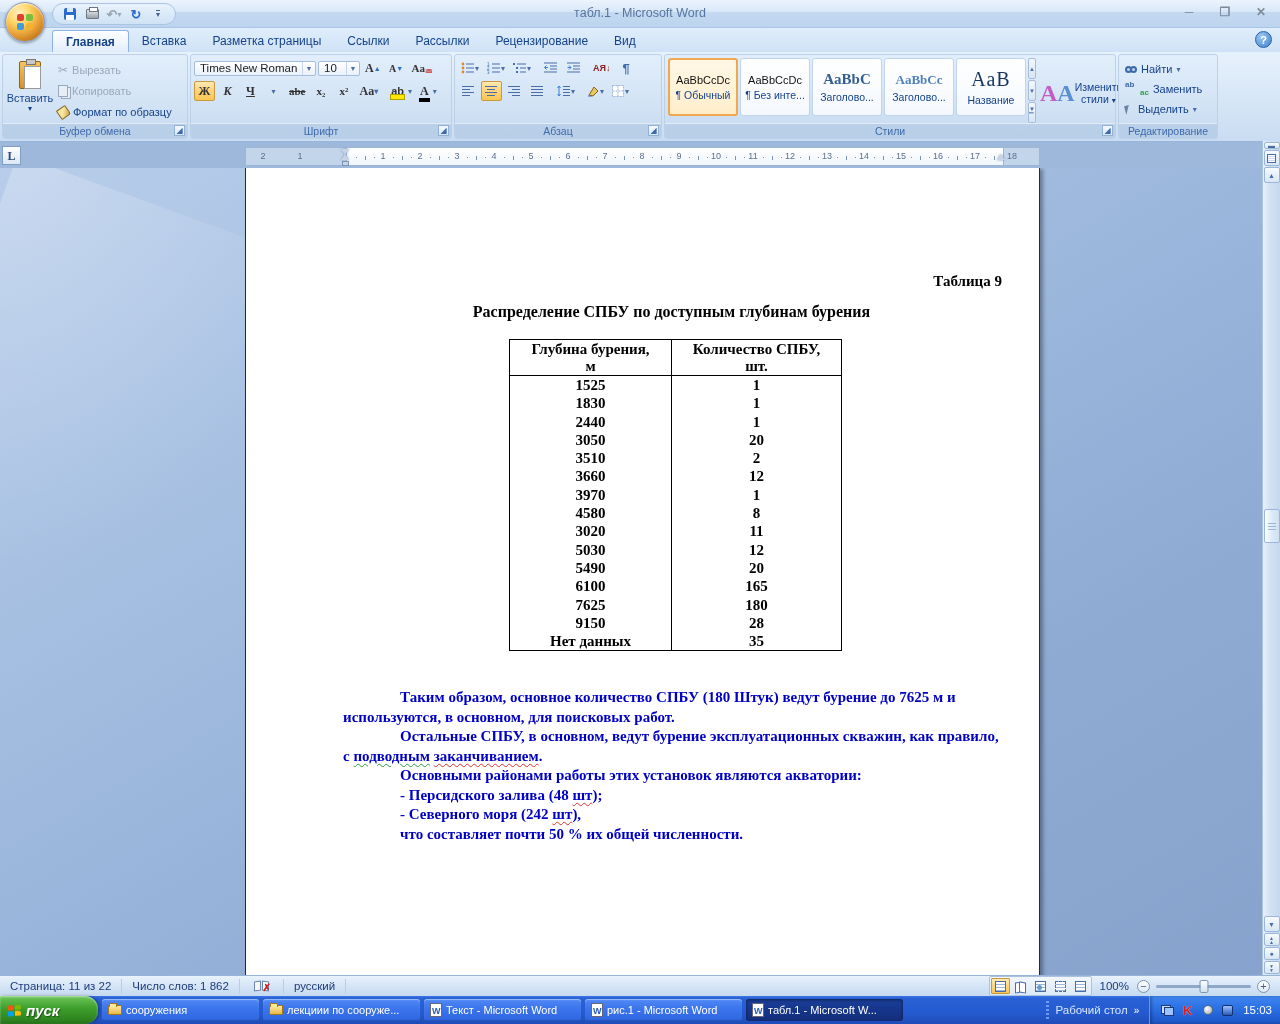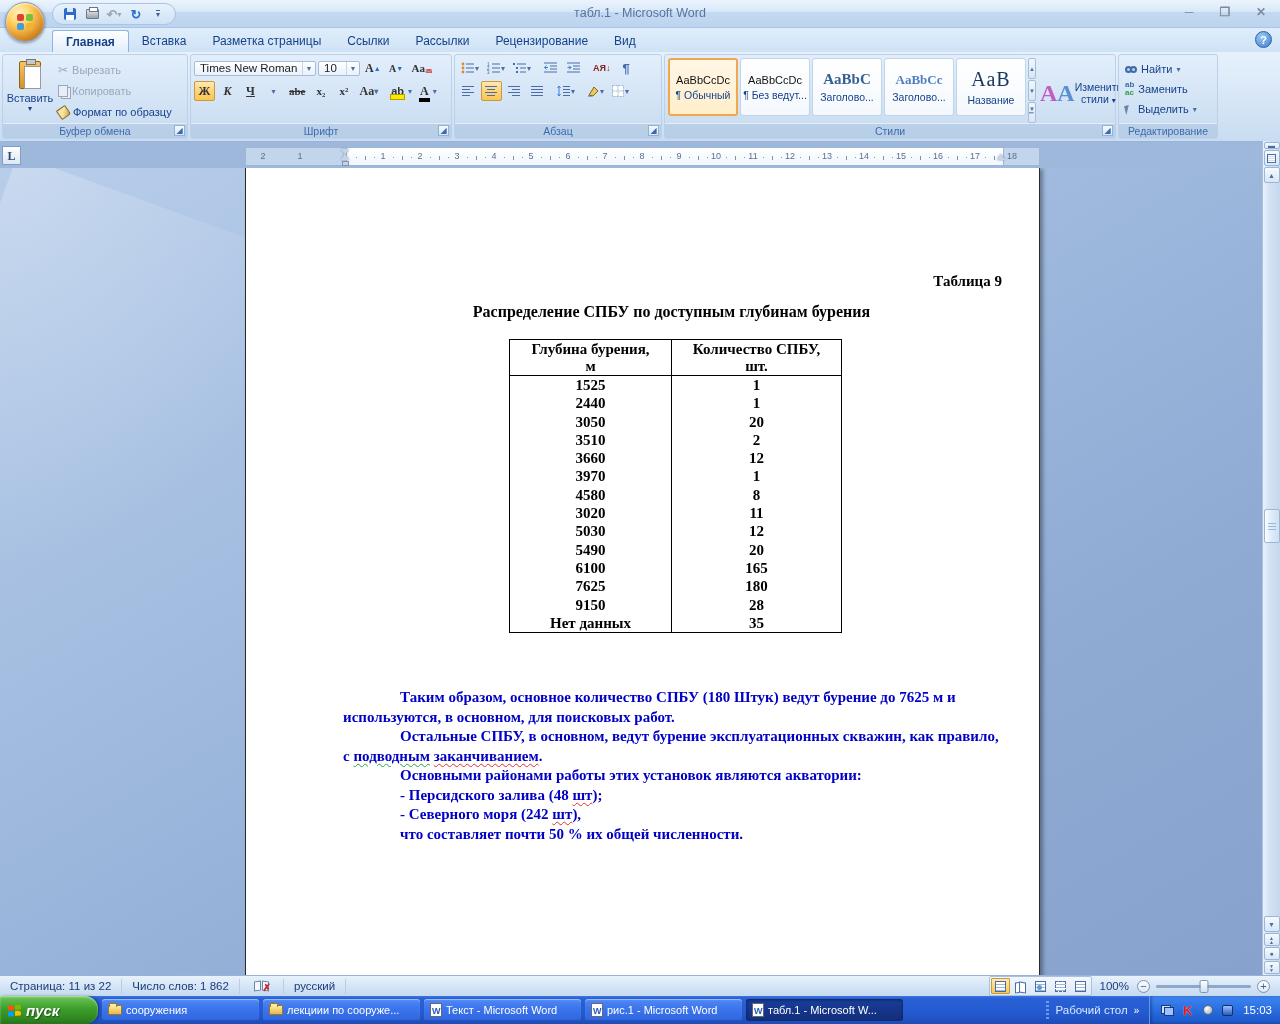--- a/index.html
+++ b/index.html
@@ -116,21 +116,21 @@
   .cs-label { font-size:10.5px; color:#15428b; text-align:center; line-height:12px; margin-top:2px; }
 
   
   .g-edit { width:100px; }
   .g-edit .rgroup-body { flex-direction:column; gap:2px; padding-top:5px; }
   .edit-row { display:flex; align-items:center; gap:4px; height:18px; font-size:11px; color:#15428b; padding-left:3px; }
   .binocs { display:inline-flex; }
   .binocs i { width:7px; height:7px; border:2px solid #3e6aaa; border-radius:50%; background:#bcd4ee; }
   .binocs i+i { margin-left:-2px; }
   .repl-icon { font-size:8px; color:#3e6aaa; font-weight:bold; line-height:8px; }
-  .repl-icon em { color:#2f9e44; font-style:normal; }
+  .repl-icon em { color:#2f9e44; font-style:normal;margin-left:15px; }
   .cursor-arrow { width:0; height:0; border-left:5px solid #6c84a8; border-right:4px solid transparent; border-bottom:9px solid transparent; transform:rotate(-15deg); }
 
   
   .ruler-row { position:absolute; top:146px; left:0; right:18px; height:22px; }
   .tabstop { position:absolute; left:2px; top:0; width:19px; height:19px; background:linear-gradient(#fff,#dce8f5);
     border:1px solid #7f9fc6; display:flex; align-items:center; justify-content:center; }
   .tabstop span { font-family:"Liberation Serif",serif; font-weight:bold; color:#2c4a78; font-size:12px; line-height:12px; }
   .ruler { position:absolute; left:245px; top:1px; width:795px; height:19px; background:#c2d5ea; border:1px solid #9cb6d8; }
   .ruler-active { position:absolute; left:100px; width:658px; top:0; bottom:0; background:linear-gradient(#ffffff,#f0f6fc); border-left:1px solid #9cb6d8; border-right:1px solid #9cb6d8; }
   .rnum { position:absolute; top:3px; font-size:9px; color:#5a6f8e; transform:translateX(-50%); }
@@ -471,21 +471,21 @@
 
     <div class="rgroup g-styles">
       <div class="rgroup-body">
         <div class="chips" id="style-chips">
             <div class="chip chip-1 selected">
               <div class="prev">AaBbCcDc</div>
               <div class="cname">¶ Обычный</div>
             </div>
             <div class="chip chip0">
               <div class="prev">AaBbCcDc</div>
-              <div class="cname">¶ Без ведут...</div>
+              <div class="cname">¶ Без инте...</div>
             </div>
             <div class="chip chip1">
               <div class="prev">AaBbC</div>
               <div class="cname">Заголово...</div>
             </div>
             <div class="chip chip2">
               <div class="prev">AaBbCc</div>
               <div class="cname">Заголово...</div>
             </div>
             <div class="chip chip3">
@@ -637,20 +637,24 @@
                   <div>шт.</div>
                 </th>
               </tr>
             </thead>
           <tbody id="dtable-body">
               <tr>
                 <td>1525</td>
                 <td>1</td>
               </tr>
               <tr>
+                <td>1830</td>
+                <td>1</td>
+              </tr>
+              <tr>
                 <td>2440</td>
                 <td>1</td>
               </tr>
               <tr>
                 <td>3050</td>
                 <td>20</td>
               </tr>
               <tr>
                 <td>3510</td>
                 <td>2</td>

